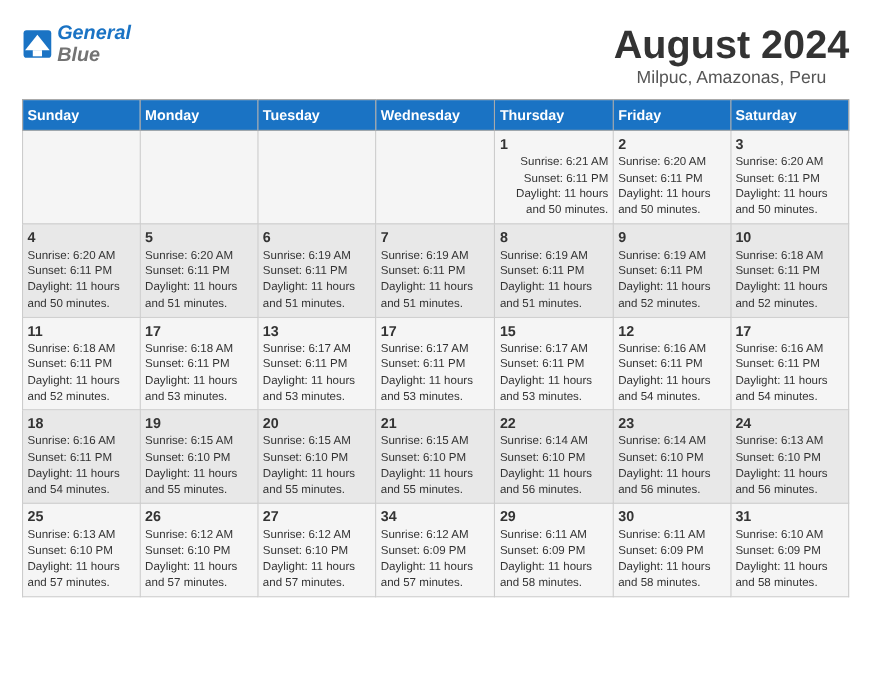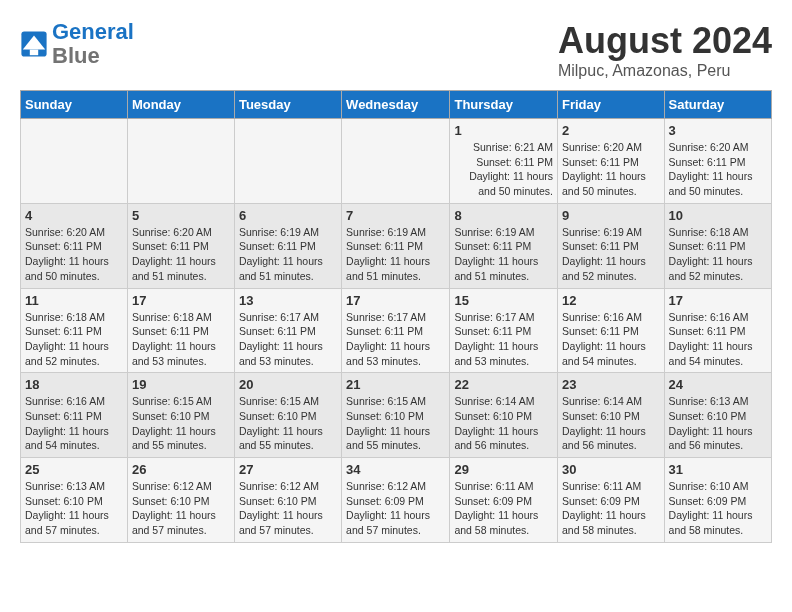--- a/index.html
+++ b/index.html
@@ -14,35 +14,36 @@
       display: flex;
       justify-content: space-between;
       align-items: flex-start;
       margin-bottom: 10px;
     }
     .logo {
       display: flex;
       align-items: center;
     }
     .logo-text {
-      font-size: 22px;
+      font-size: 18px;
       font-weight: bold;
       color: #333;
       line-height: 1.1;
+      font-style: italic;
     }
     .logo-text span {
       color: #1a73c4;
     }
     .logo-icon {
       width: 28px;
       height: 28px;
       margin-right: 4px;
     }
     .title-block {
-      text-align: left;
+      text-align: center;
     }
     .title-block h1 {
       font-size: 36px;
       font-weight: bold;
       color: #333;
     }
     .title-block h2 {
       font-size: 16px;
       font-weight: normal;
       color: #555;

